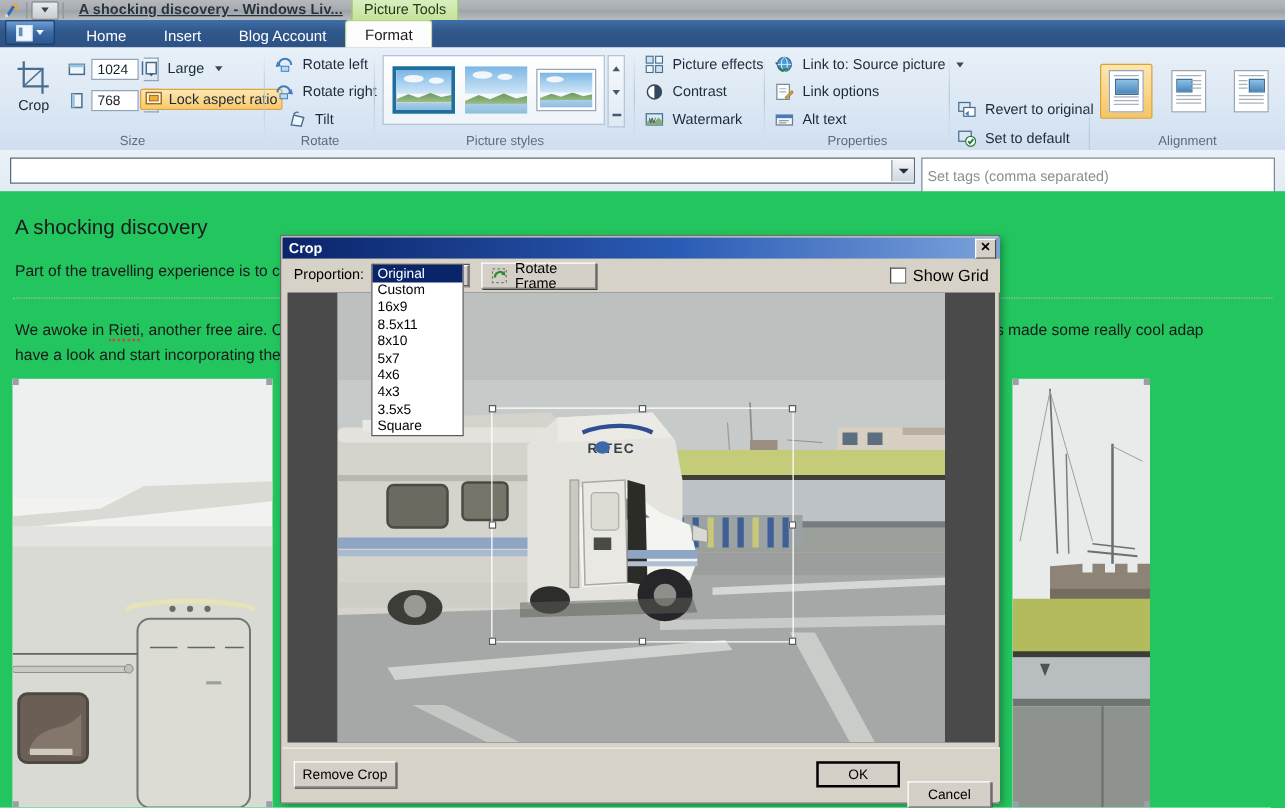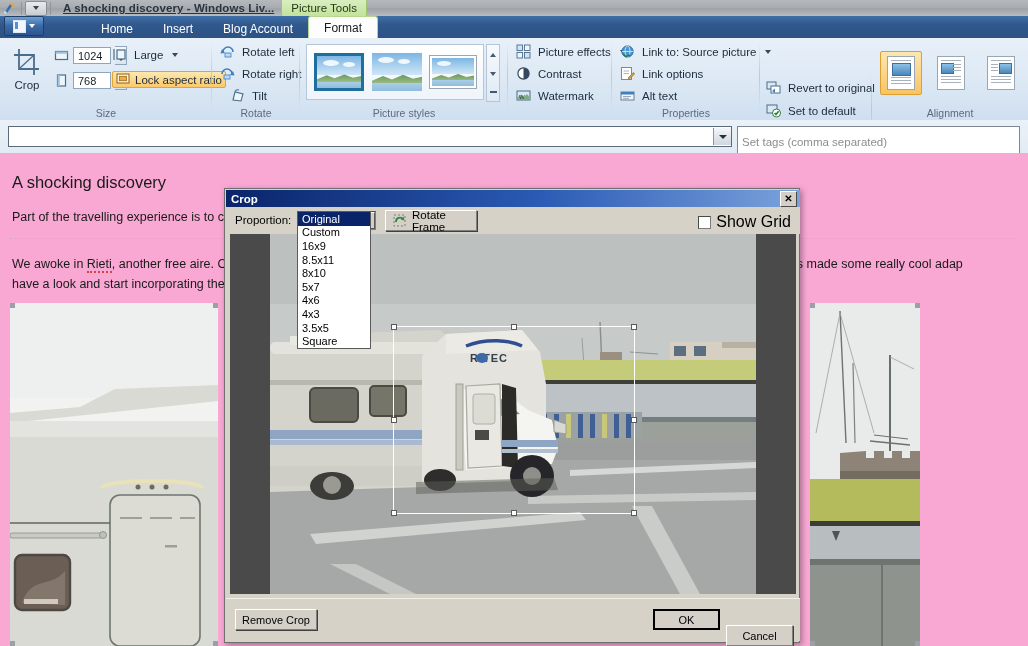--- a/index.html
+++ b/index.html
@@ -36,21 +36,21 @@
     margin-left:7px;height:16px;padding:0 9px;
     background:linear-gradient(to bottom,#d9eec0,#c3e39a);
     border-left:1px solid #9fc56f;border-right:1px solid #9fc56f;
     display:flex;align-items:center;font-size:11.5px;color:#24381a;font-weight:normal;
   }
 
   
   .tabstrip{
     position:absolute;left:0;top:16px;width:1028px;height:22px;
     background:linear-gradient(to bottom,#3f6fa8 0%,#30588c 40%,#2d5285 100%);
-    display:flex;align-items:center;gap:32px;
+    display:flex;align-items:center;
   }
   .office-btn{
     margin-left:4px;margin-bottom:2px;width:38px;height:18px;border-radius:2px;
     background:linear-gradient(to bottom,#6d9fd6,#3a6aa5 50%,#2c5690);
     border:1px solid #1f3f66;
     display:flex;align-items:center;justify-content:center;gap:3px;
   }
   .office-btn .pg{width:11px;height:11px;border:1px solid #dfe9f5;background:#f2f7fd;position:relative;}
   .office-btn .pg:after{content:"";position:absolute;left:1px;top:1px;width:3px;height:7px;background:#5d8fc6;}
   .office-btn .cv{width:0;height:0;border-left:3.5px solid transparent;border-right:3.5px solid transparent;border-top:4px solid #ffffff;}
@@ -148,21 +148,21 @@
   .tag-combo .cbtn{margin-left:auto;width:17px;height:17px;
     border:1px solid #8b949d;border-right:none;border-top:none;border-bottom:none;
     background:linear-gradient(to bottom,#f3f6f9,#cfd6dd);
     display:flex;align-items:center;justify-content:center;}
   .tag-combo .cbtn i{width:0;height:0;border-left:4px solid transparent;border-right:4px solid transparent;border-top:4px solid #21303f;}
   .tag-input{position:absolute;left:737px;top:6px;width:283px;height:32px;
     border:1px solid #7d8893;background:#ffffff;display:flex;align-items:center;
     padding-left:4px;box-sizing:border-box;font-size:11.5px;color:#8d8d8d;}
 
   
-  .doc{position:absolute;left:0;top:153px;width:1028px;height:493px;background:#f9a8d4;overflow:hidden;}
+  .doc{position:absolute;left:0;top:153px;width:1028px;height:493px;background:#22c55e;overflow:hidden;}
   .doc-title{position:absolute;left:12px;top:20px;font-size:16.5px;color:#1a1a1a;white-space:nowrap;}
   .doc-p1{position:absolute;left:12px;top:57px;font-size:12.5px;color:#1a1a1a;white-space:nowrap;}
   .doc-hr{position:absolute;left:10px;top:85px;width:1008px;border-top:1px dotted #b9b9b9;}
   .doc-p2a{position:absolute;left:12px;top:104px;font-size:12.5px;color:#1a1a1a;white-space:nowrap;}
   .doc-p2b{position:absolute;left:12px;top:124px;font-size:12.5px;color:#1a1a1a;white-space:nowrap;}
   .misspell{border-bottom:2px dotted #d04545;}
 
   
   .photo{position:absolute;overflow:hidden;background:#d9d9d9;}
   .ph-handle{position:absolute;width:5px;height:5px;background:#9aa0a6;}
@@ -209,21 +209,21 @@
   .dd-item.sel{background:#0a246a;color:#ffffff;}
   .rot-btn{
     position:absolute;left:159px;top:3px;width:92px;height:21px;
     background:#d4d0c8;border:1px solid #ffffff;border-right-color:#808080;border-bottom-color:#808080;
     box-shadow:1px 1px 0 #404040;
     display:flex;align-items:center;gap:5px;padding-left:6px;box-sizing:border-box;
   }
   .rot-btn .lab{font-size:11.5px;color:#000000;}
   .showgrid{position:absolute;right:9px;top:6px;display:flex;align-items:center;gap:5px;}
   .chk{width:11px;height:11px;background:#ffffff;border:1px solid #7c7c7c;border-top-color:#4a4a4a;border-left-color:#4a4a4a;}
-  .showgrid .lab{font-size:16px;color:#000000;}
+  .showgrid .lab{font-size:13px;color:#000000;}
 
   .canvas{
     position:absolute;left:5px;top:45px;width:566px;height:360px;
     background:#4a4a4a;overflow:hidden;
   }
   .canvas-img{position:absolute;left:40px;top:0px;width:486px;height:360px;overflow:hidden;background:#b9bcbb;}
   .cropsel{position:absolute;left:163px;top:92px;width:242px;height:188px;
     border:1px solid #ffffff;box-sizing:border-box;}
   .sh{position:absolute;width:6px;height:6px;background:#ffffff;border:1px solid #5a5a5a;box-sizing:border-box;}
 

